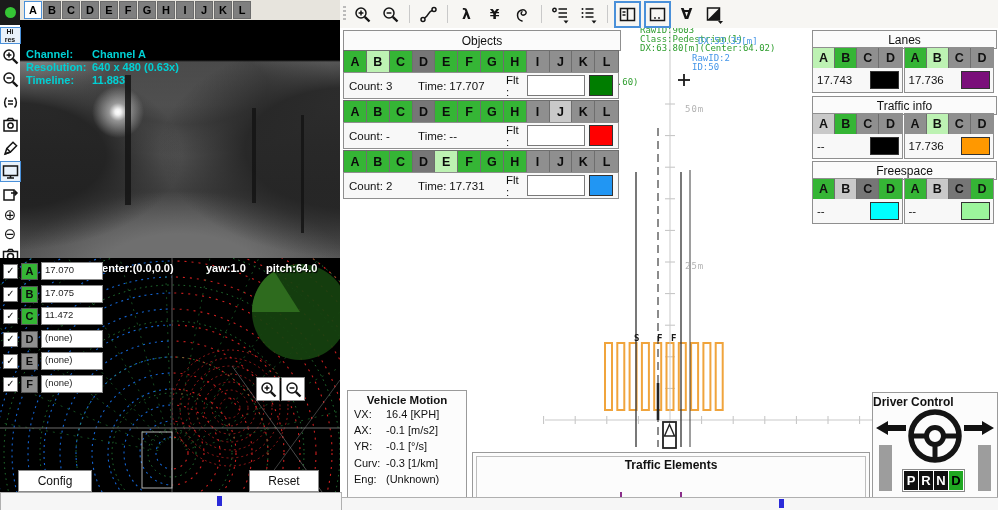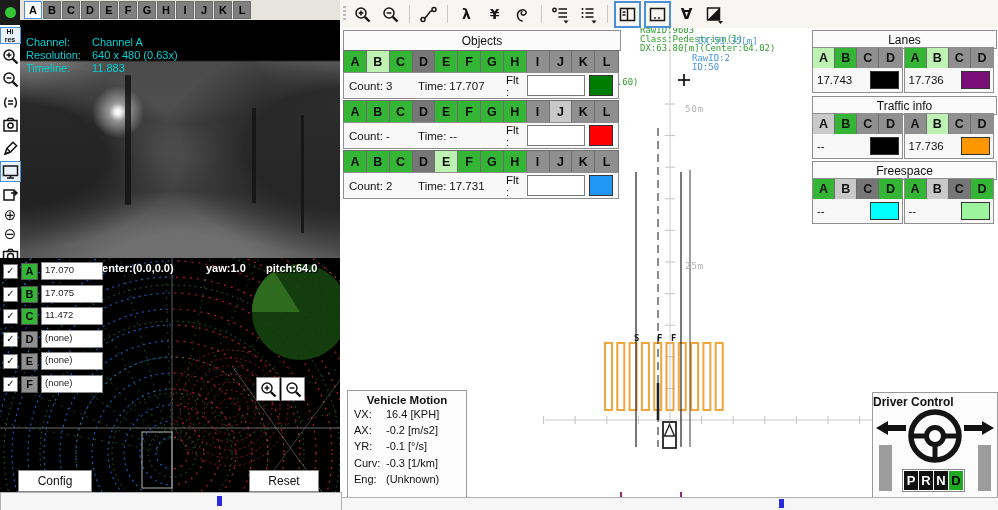--- a/index.html
+++ b/index.html
@@ -18,21 +18,21 @@
     background-color:#111;
     background-image:
       linear-gradient(180deg,#000 0 40px,rgba(0,0,0,0) 42px),
       radial-gradient(circle at 98px 92px,#ffffff 0,#ffffffee 3px,#ffffff77 9px,rgba(255,255,255,0) 26px),
       radial-gradient(ellipse 170px 95px at -8px 135px,rgba(32,32,32,.92) 0 55%,rgba(32,32,32,0) 100%),
       radial-gradient(ellipse 190px 110px at 330px 128px,rgba(36,36,36,.92) 0 55%,rgba(36,36,36,0) 100%),
       radial-gradient(ellipse 150px 70px at 165px 66px,rgba(40,40,40,.6) 0 55%,rgba(40,40,40,0) 100%),
       radial-gradient(ellipse 200px 95px at 160px 252px,#6f6f6f 0 40%,rgba(110,110,110,0) 85%),
       linear-gradient(180deg,#7d7d7d 40px,#8a8a8a 85px,#5c5c5c 130px,#414141 170px,#535353 238px)}
   .trunk{background:#141414;opacity:.85}
-  .cam-text{left:6px;top:16px;font-size:11px;font-weight:normal;line-height:13px}
+  .cam-text{left:6px;top:28px;font-size:11px;font-weight:bold;line-height:13px}
   .cam-text .lbl{display:inline-block;width:66px}
   
   .side-bar{left:0;top:25px;width:20px;height:233px;background:#fff;display:flex;flex-direction:column;align-items:center;gap:2px;padding-top:2px}
   .sicon{width:19px;height:19px;display:flex;align-items:center;justify-content:center;border:1px solid transparent}
   .sicon.active{border:1px solid #4a90d9;background:#e9f2fb}
   .tg{font-size:14px;font-weight:bold;color:#151515;line-height:1;font-family:"DejaVu Sans",sans-serif}
   .hires{font-size:7px;font-weight:bold;line-height:1.1;display:inline-block;width:15px;text-align:center;color:#151515}
   
   .main-toolbar{left:340px;top:0;width:658px;height:28px;background:#f7f6f3;display:flex;align-items:center;gap:3px;padding-left:10px}
   .grip{position:absolute;left:343px;top:6px;width:3px;height:16px;
@@ -346,37 +346,40 @@
 
   <div class="abs vm">
     <div class="vm-title">Vehicle Motion</div>
     <div id="vmRows">
         <div class="vm-row">
           <span class="l">VX:</span>
           <span>16.4 [KPH]</span>
         </div>
         <div class="vm-row">
           <span class="l">AX:</span>
-          <span>-0.2 [m/s2]</span>
+          <span>-0.1 [m/s2]</span>
         </div>
         <div class="vm-row">
           <span class="l">YR:</span>
           <span>-0.1 [°/s]</span>
         </div>
         <div class="vm-row">
           <span class="l">Curv:</span>
           <span>-0.3 [1/km]</span>
         </div>
         <div class="vm-row">
           <span class="l">Eng:</span>
           <span>(Unknown)</span>
         </div>
       </div>
   </div>
 
+  <div class="abs te">
+    <div class="te-inner">Traffic Elements</div>
+  </div>
 
   <div class="abs dc">
     <div class="dc-title">Driver Control</div>
     <div class="abs" style="left:3px;top:27px">
       <svg width="30" height="16" viewBox="0 0 30 16">
           <path d="M30,5 H12 V1 L0,8 L12,15 V11 H30 Z" fill="#121212"></path>
         </svg>
     </div>
     <div class="abs" style="left:91px;top:27px">
       <svg width="30" height="16" viewBox="0 0 30 16">

